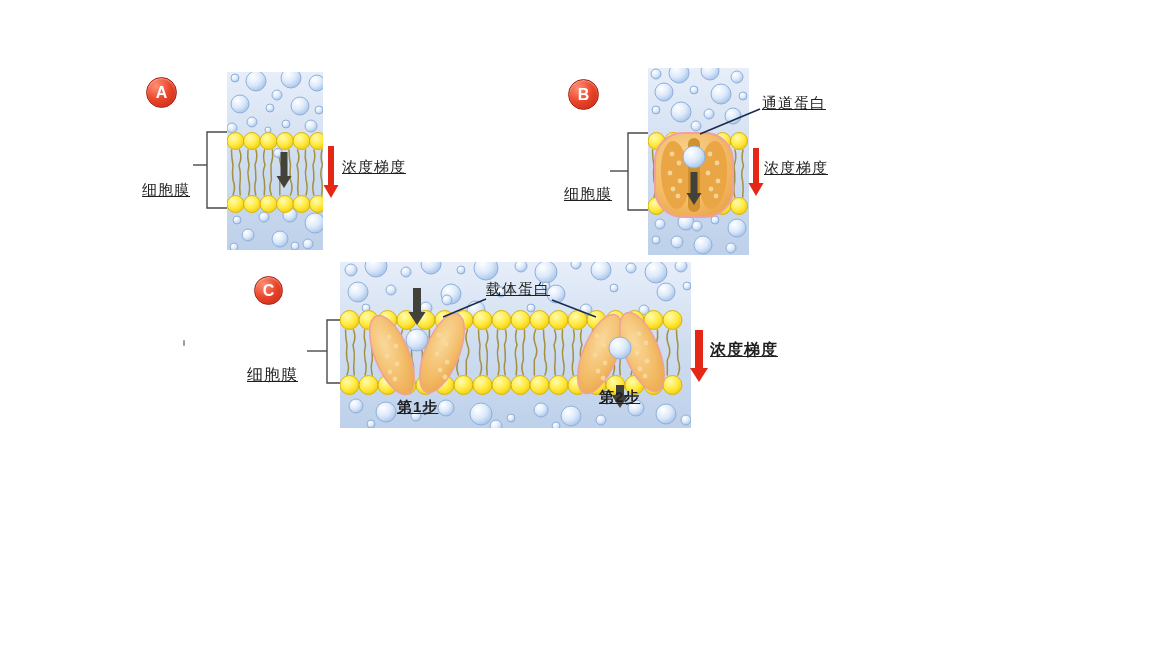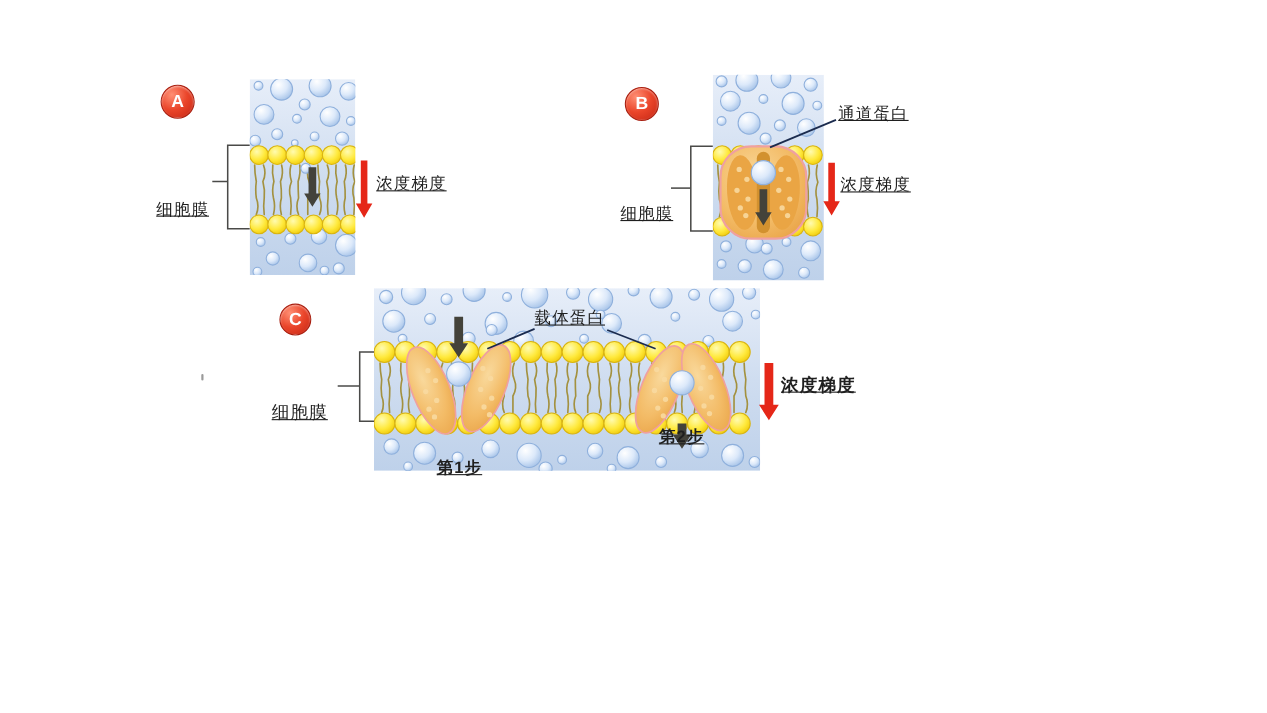--- a/index.html
+++ b/index.html
@@ -401,17 +401,17 @@
 
   <div class="badge" style="left:568px;top:79px">B</div>
   <div class="lbl right" style="left:560px;top:161px;width:52px">细胞膜</div>
   <div class="lbl" style="left:762px;top:94px">通道蛋白</div>
   <div class="lbl" style="left:764px;top:159px">浓度梯度</div>
 
   <div class="badge" style="left:254px;top:276px;width:27px;height:27px;line-height:27px">C</div>
   <div class="lbl big right" style="left:244px;top:341px;width:54px">细胞膜</div>
   <div class="lbl" style="left:486px;top:280px">载体蛋白</div>
   <div class="lbl big bold" style="left:710px;top:340px">浓度梯度</div>
-  <div class="lbl bold" style="left:397px;top:416px">第1步</div>
+  <div class="lbl bold" style="left:397px;top:398px">第1步</div>
   <div class="lbl bold" style="left:599px;top:388px">第2步</div>
 
   <div class="artifact" style="left:183px;top:340px"></div>
 </div>
 
 </body></html>

